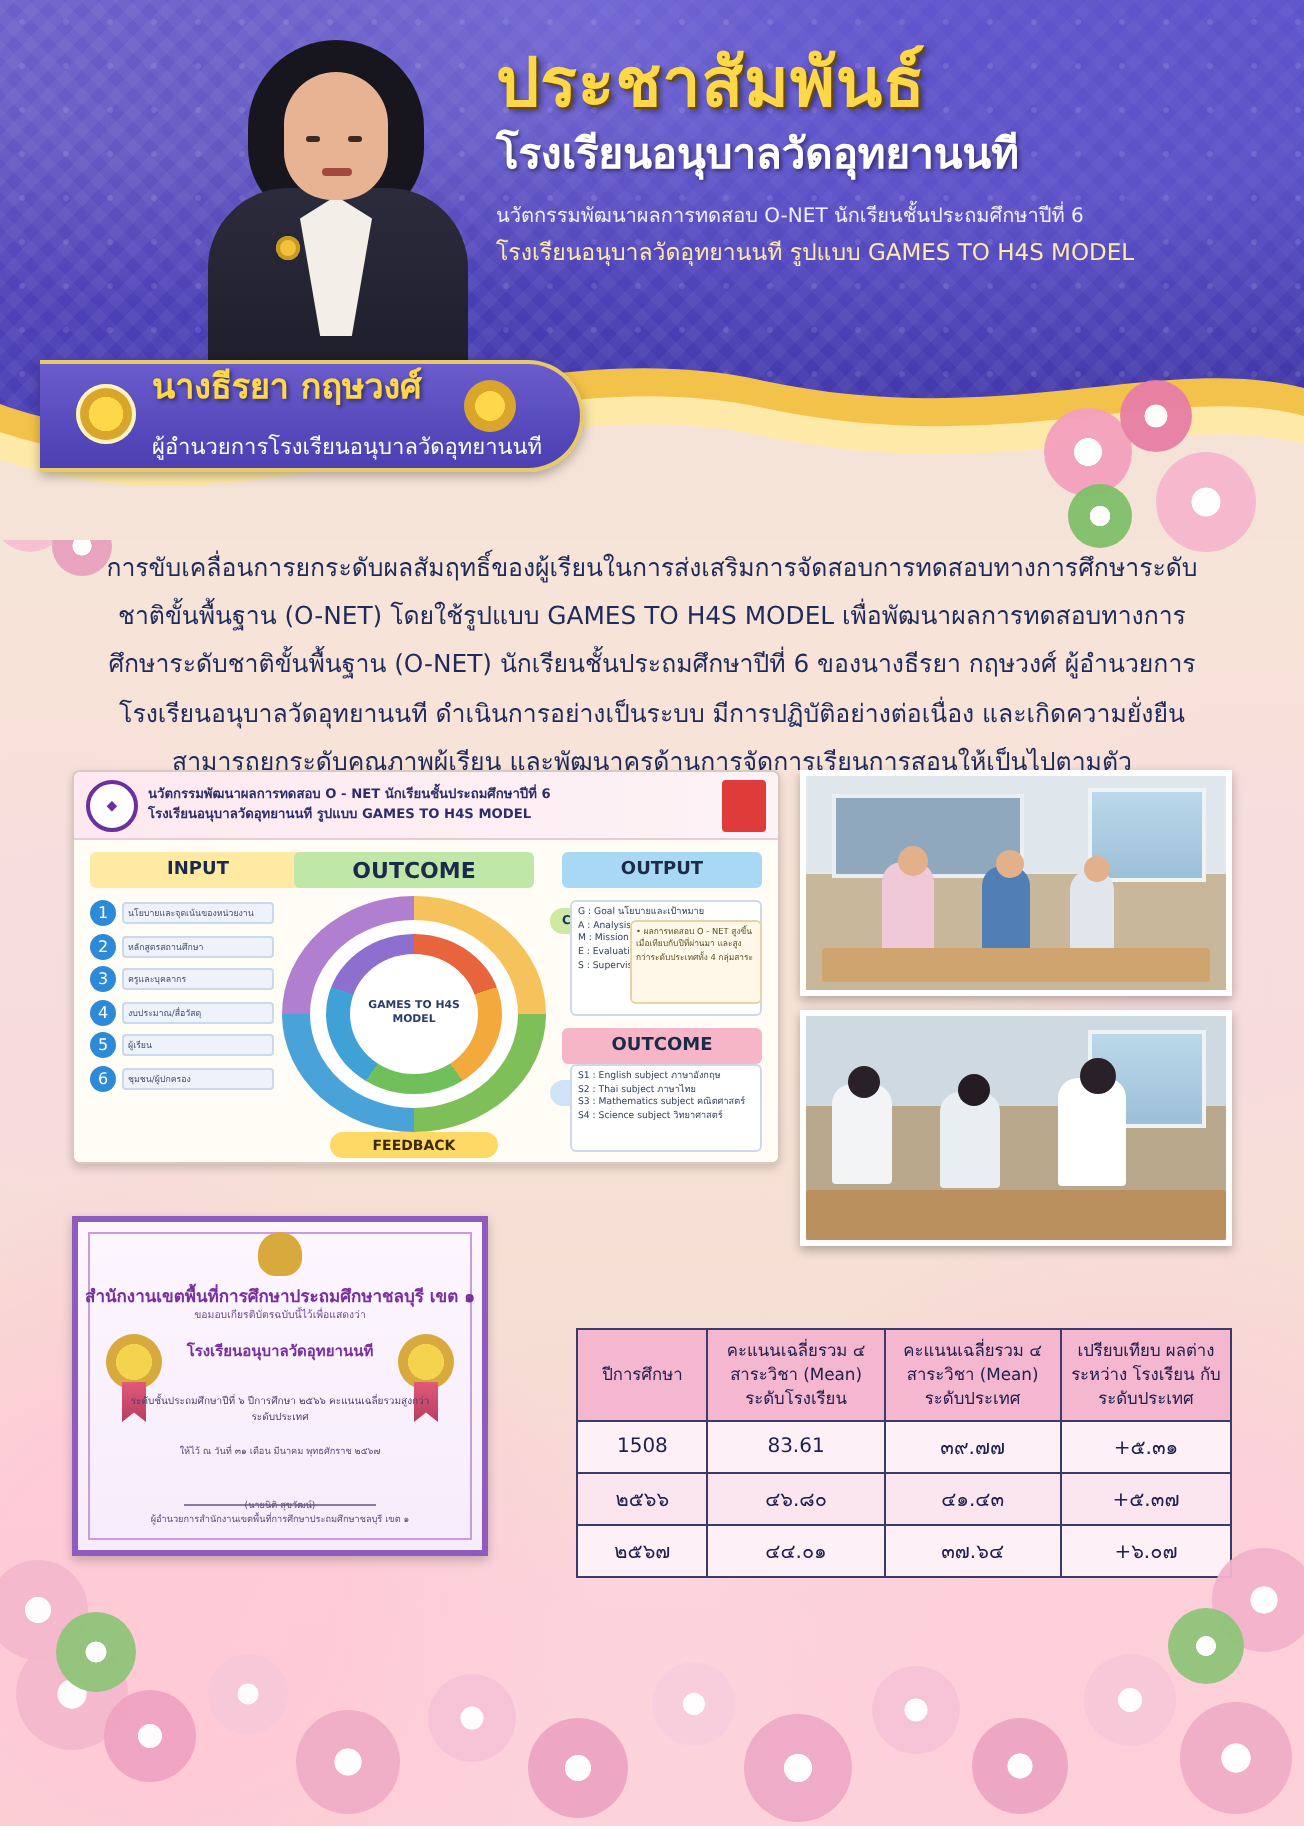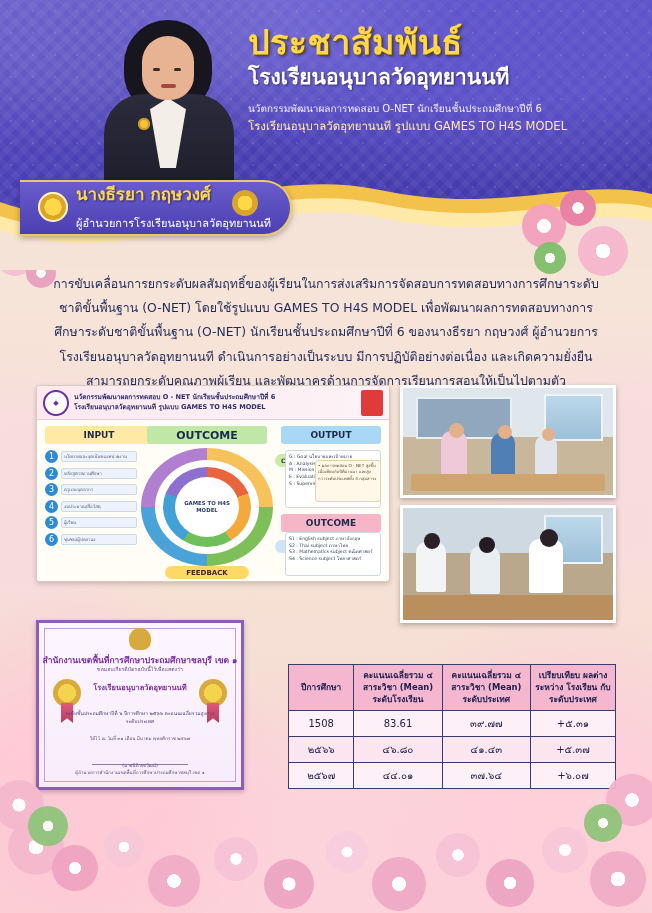--- a/index.html
+++ b/index.html
@@ -173,41 +173,41 @@
   .person{position:absolute;border-radius:10px 10px 2px 2px;}
   .head{position:absolute;border-radius:50%;background:#e3b08c;}
   .desk{position:absolute;background:#cfa46e;border-radius:2px;}
 
   .p2 .room-wall{background:linear-gradient(180deg,#cfd9e2 0 40%, #b9a88c 40% 100%);}
 
   
   .cert {
     position:absolute; left:36px; top:608px; width:208px; height:170px;
     background: linear-gradient(180deg,#fdf6ff,#f6ecfb);
-    border:3px solid #8e5bbf; box-shadow:0 2px 5px rgba(0,0,0,.22);margin-top:12px;
+    border:3px solid #8e5bbf; box-shadow:0 2px 5px rgba(0,0,0,.22);
   }
   .cert-inner{position:absolute;inset:5px;border:1.5px solid #c79ddd;}
   .cert .garuda{position:absolute;left:50%;top:5px;transform:translateX(-50%);width:22px;height:22px;background:#d8a93c;border-radius:50% 50% 40% 40%;}
   .cert .l1{position:absolute;left:0;right:0;top:30px;text-align:center;font-size:8.5px;color:#7a2fa0;font-weight:bold;}
   .cert .l2{position:absolute;left:0;right:0;top:42px;text-align:center;font-size:5.2px;color:#6a4b8a;}
   .cert .l3{position:absolute;left:0;right:0;top:58px;text-align:center;font-size:7.5px;color:#7a2fa0;font-weight:bold;}
   .cert .l4{position:absolute;left:0;right:0;top:72px;text-align:center;font-size:7.8px;color:#2a2a6a;font-weight:bold;}
   .cert .l5{position:absolute;left:0;right:0;top:86px;text-align:center;font-size:5px;color:#4a3a6a;line-height:1.6;padding:0 26px;}
   .cert .l6{position:absolute;left:0;right:0;top:112px;text-align:center;font-size:4.6px;color:#5a4a7a;line-height:1.6;padding:0 26px;}
   .cert .sigline{position:absolute;left:50%;transform:translateX(-50%);bottom:22px;width:96px;height:1px;background:#8a7aa0;}
   .cert .sig{position:absolute;left:0;right:0;bottom:10px;text-align:center;font-size:4.6px;color:#5a4a7a;line-height:1.5;}
   .rosette{position:absolute;width:28px;height:28px;border-radius:50%;background:radial-gradient(circle,#f4d44e 0 45%,#d8a93c 46% 100%);}
   .rosette.lft{left:14px;top:56px;} .rosette.rgt{right:14px;top:56px;}
   .rosette:after{content:"";position:absolute;left:8px;top:24px;width:12px;height:20px;background:linear-gradient(180deg,#e05a7a,#b83d60);clip-path:polygon(0 0,100% 0,100% 100%,50% 76%,0 100%);}
 
   
   .tablewrap{position:absolute;left:288px;top:664px;width:328px;}
   table{border-collapse:collapse;width:100%;}
   th,td{border:1px solid #3b3b6b;text-align:center;color:#20204e;}
-  thead th{background:#f4b7cf;font-size:8.4px;font-weight:bold;padding:4px 2px;line-height:1.45;}
+  thead th{background:#f4b7cf;font-size:8.4px;font-weight:normal;padding:4px 2px;line-height:1.45;}
   tbody td{background:#fdf0f6;font-size:10px;padding:5px 2px;}
   tbody tr:nth-child(even) td{background:#fbe6f0;}
 
   
   .bflower{position:absolute;border-radius:50%;opacity:.95;}
 </style>
 </head>
 <body>
 
 <div class="poster">

